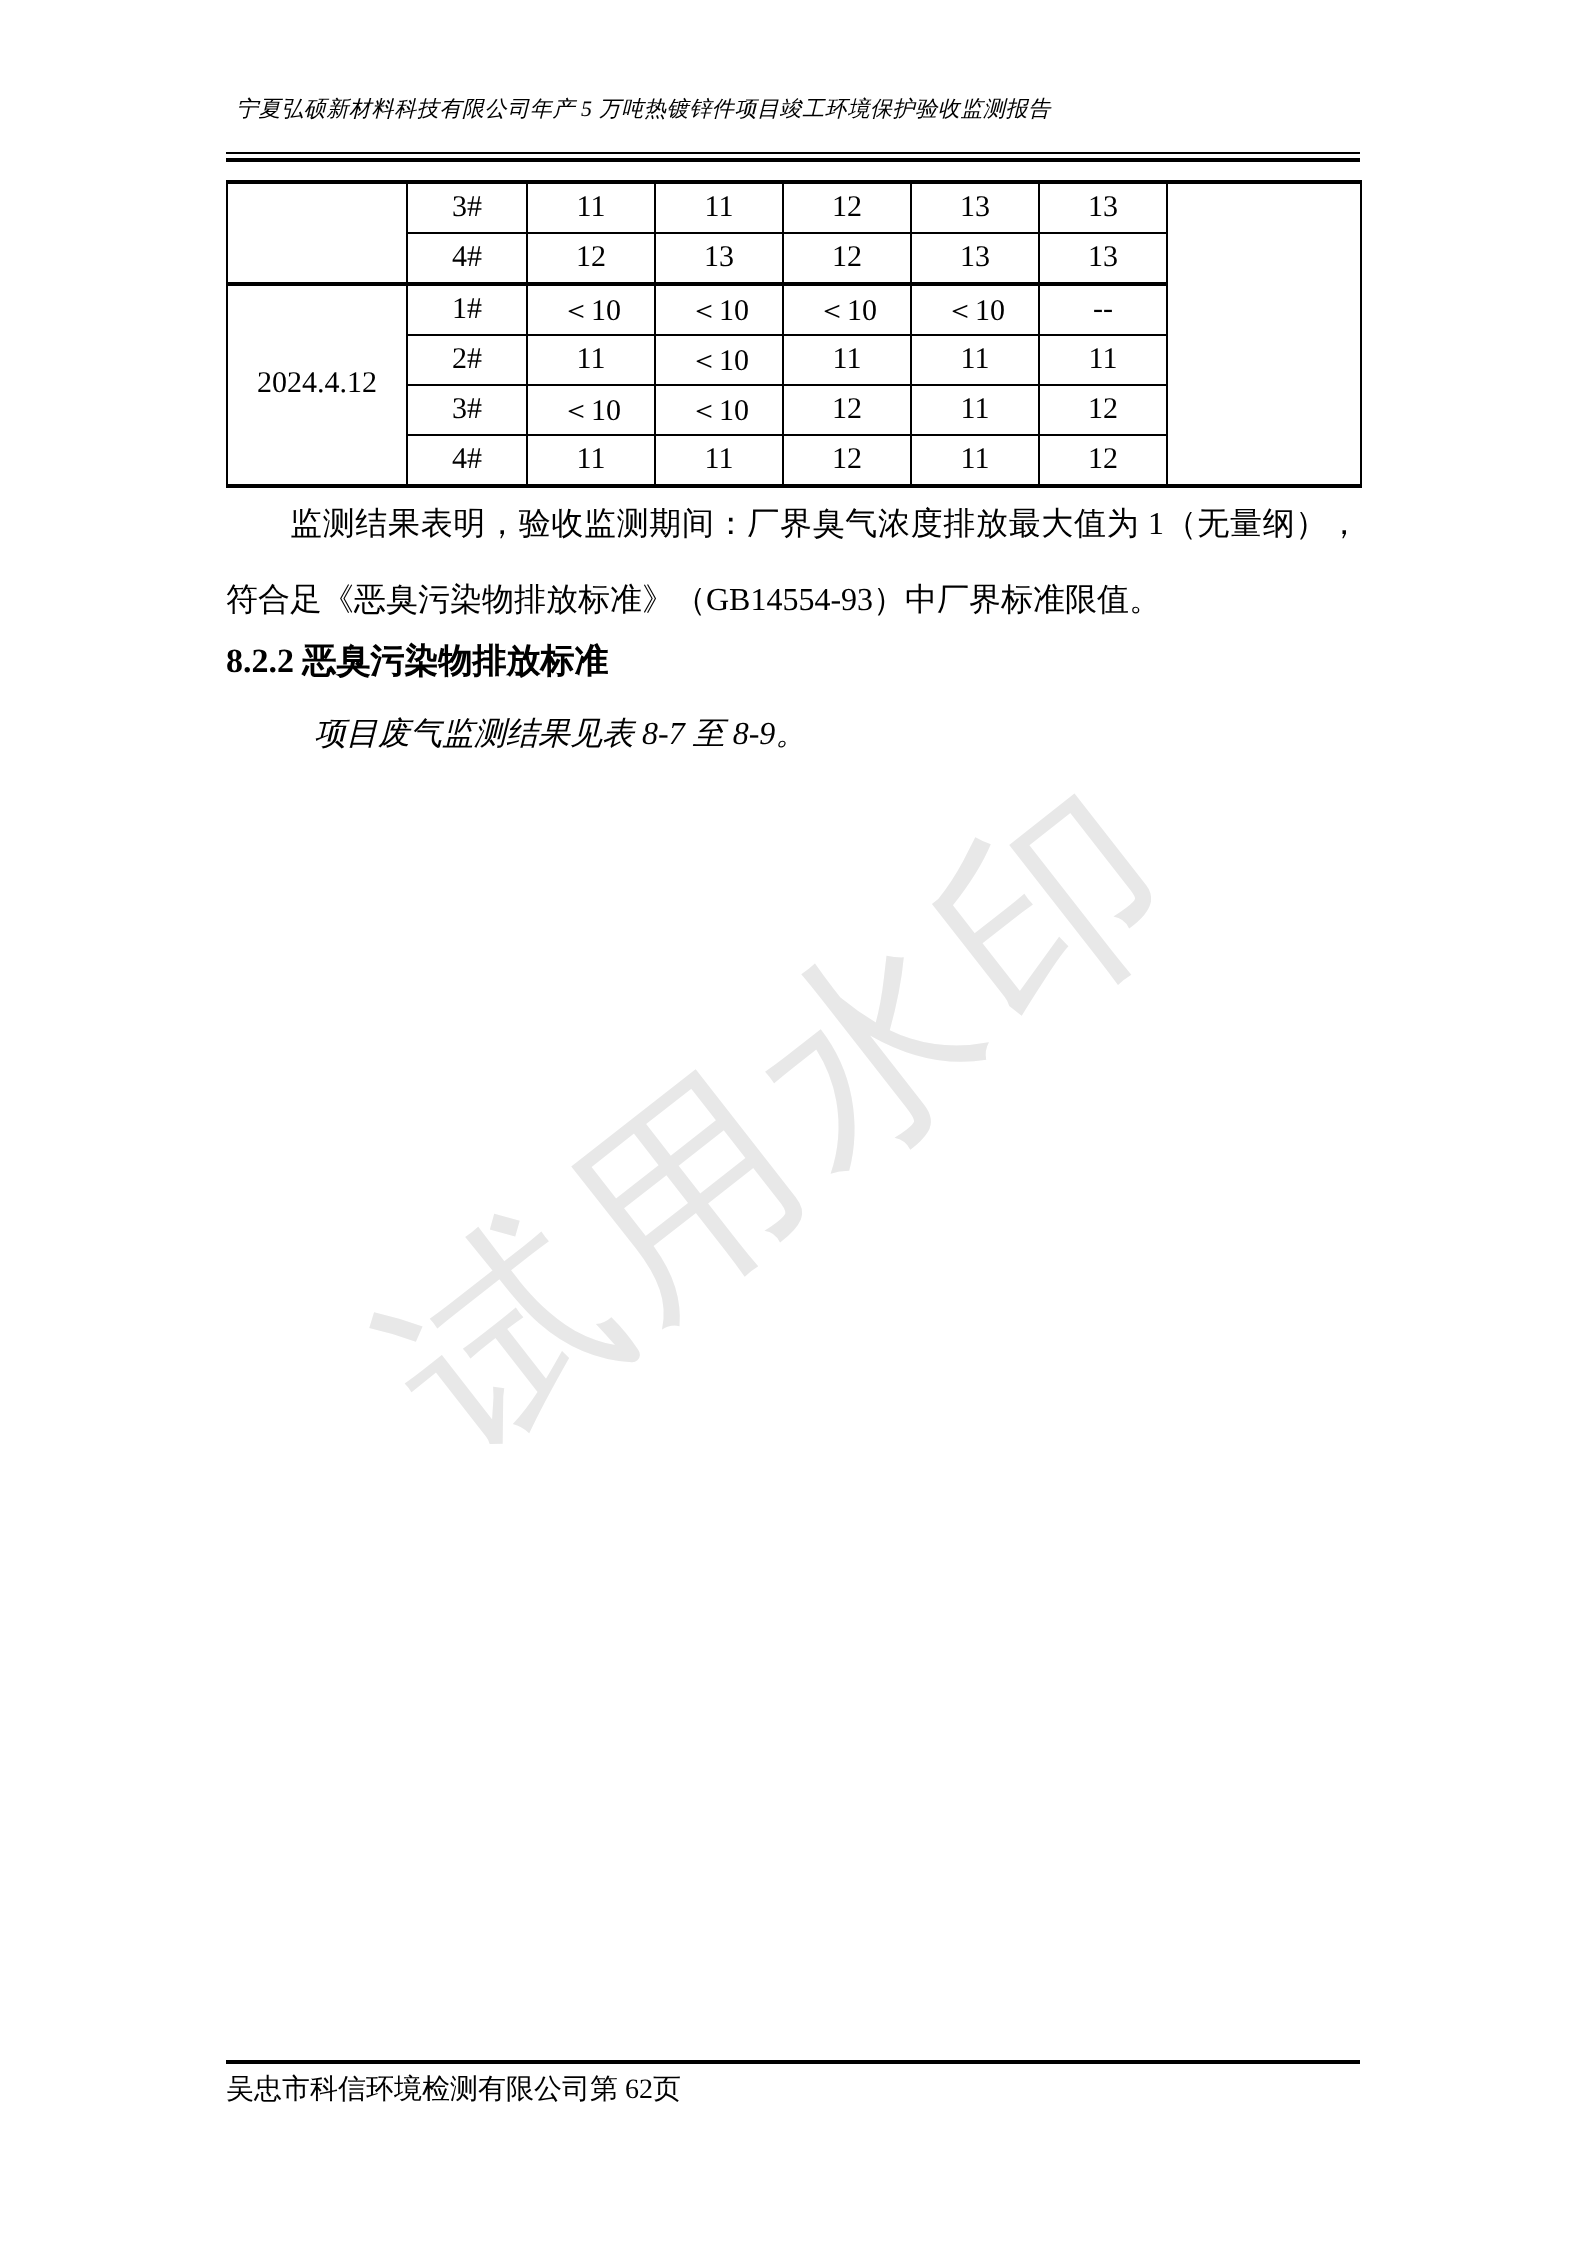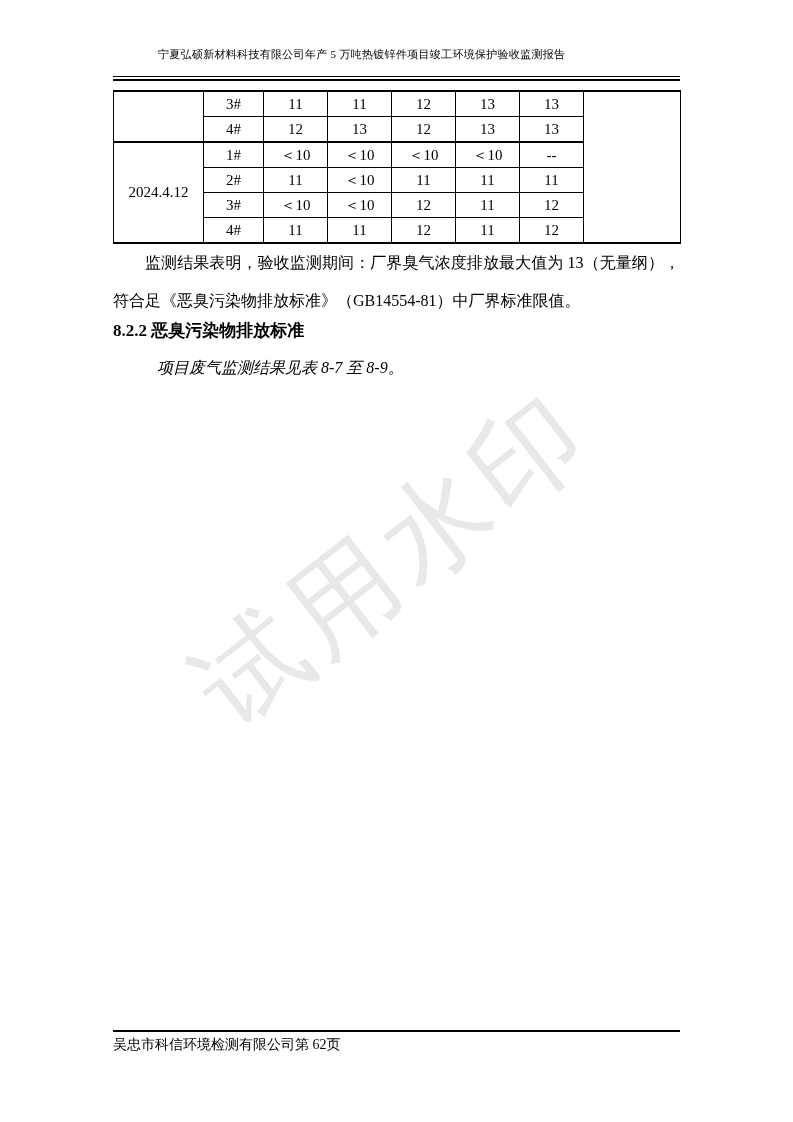--- a/index.html
+++ b/index.html
@@ -11,21 +11,21 @@
   .watermark{
     position:absolute;left:393px;top:560px;
     transform:translate(-50%,-50%) rotate(-38deg);
     font-size:108px;letter-spacing:8px;white-space:nowrap;
     font-family:"DejaVu Sans","Liberation Sans",sans-serif;
     color:#e8e8e8;z-index:0;user-select:none;
   }
   .layer{position:relative;z-index:1;}
   .header-title{
     position:absolute;left:118px;top:47px;width:567px;
-    font-size:11px;letter-spacing:0.3px;margin-left:40px;
+    font-size:11px;font-style:italic;letter-spacing:0.3px;
   }
   .header-rule{
     position:absolute;left:113px;top:76px;width:567px;height:2px;
     border-top:1px solid #000;border-bottom:2px solid #000;
   }
   table.monitor{
     position:absolute;left:113px;top:90px;width:567px;
     border-collapse:collapse;table-layout:fixed;
     border-top:2px solid #000;border-bottom:2px solid #000;
   }
@@ -125,21 +125,21 @@
         <td>4#</td>
         <td>11</td>
         <td>11</td>
         <td>12</td>
         <td>11</td>
         <td>12</td>
       </tr>
     </tbody>
   </table>
 
-  <div class="para1">监测结果表明，验收监测期间：厂界臭气浓度排放最大值为 13（无量纲），符合足《恶臭污染物排放标准》（GB14554-81）中厂界标准限值。</div>
+  <div class="para1">监测结果表明，验收监测期间：厂界臭气浓度排放最大值为 1（无量纲），符合足《恶臭污染物排放标准》（GB14554-93）中厂界标准限值。</div>
   <div class="heading">8.2.2 恶臭污染物排放标准</div>
   <div class="para2">项目废气监测结果见表 8-7 至 8-9。</div>
 
   <div class="footer-rule"></div>
   <div class="footer">
     <span>吴忠市科信环境检测有限公司</span>
     <span>第 62页</span>
   </div>
 </div>
 

